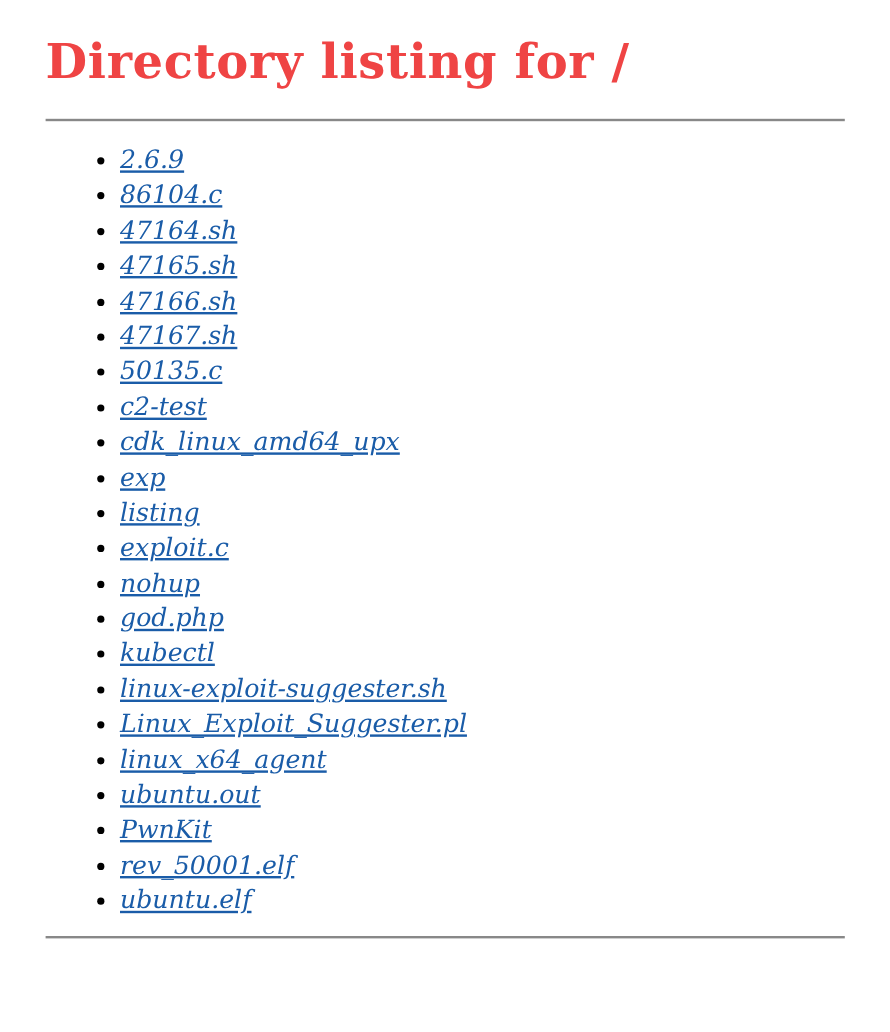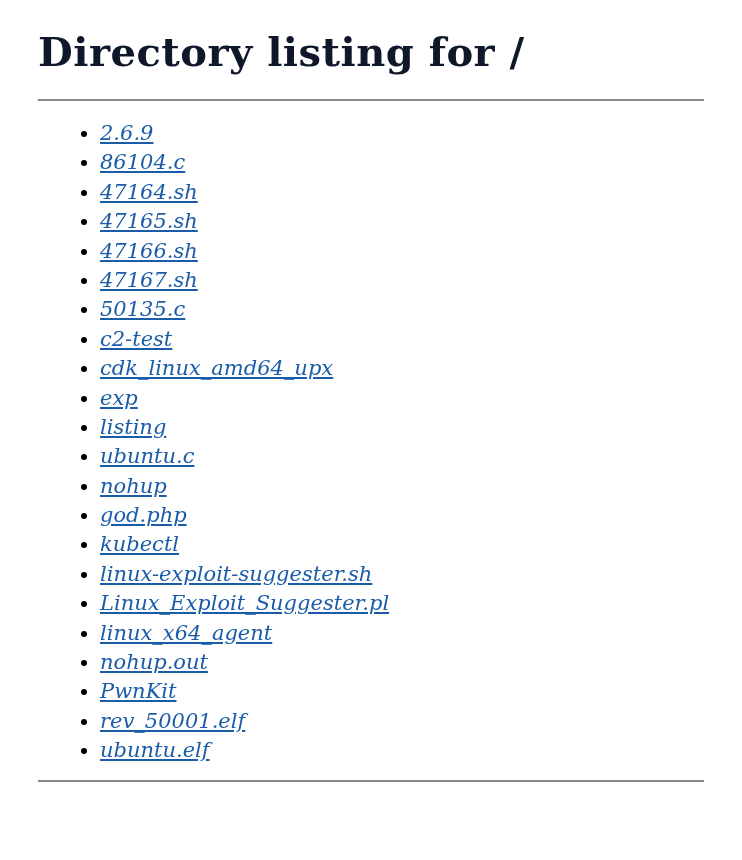--- a/index.html
+++ b/index.html
@@ -9,21 +9,21 @@
     }
     body {
       font-family: "DejaVu Serif", Georgia, "Times New Roman", serif;
       background: #ffffff;
       padding: 28px 38px;
       width: 742px;
     }
     h1 {
       font-size: 40px;
       font-weight: bold;
-      color: #0f172a;
+      color: #ef4444;
       margin-bottom: 24px;
       letter-spacing: 0.5px;
     }
     hr {
       border: none;
       border-top: 2px solid #888888;
       margin-bottom: 18px;
     }
     hr.bottom {
       margin-top: 14px;
@@ -59,26 +59,26 @@
     <li><a href="47163.c">86104.c</a></li>
     <li><a href="47164.sh">47164.sh</a></li>
     <li><a href="47165.sh">47165.sh</a></li>
     <li><a href="47166.sh">47166.sh</a></li>
     <li><a href="47167.sh">47167.sh</a></li>
     <li><a href="50135.c">50135.c</a></li>
     <li><a href="c2-test">c2-test</a></li>
     <li><a href="cdk_linux_amd64_upx">cdk_linux_amd64_upx</a></li>
     <li><a href="exp">exp</a></li>
     <li><a href="exploit">listing</a></li>
-    <li><a href="exploit.c">ubuntu.c</a></li>
+    <li><a href="exploit.c">exploit.c</a></li>
     <li><a href="fscan">nohup</a></li>
     <li><a href="god.php">god.php</a></li>
     <li><a href="kubectl">kubectl</a></li>
     <li><a href="linux-exploit-suggester.sh">linux-exploit-suggester.sh</a></li>
     <li><a href="Linux_Exploit_Suggester.pl">Linux_Exploit_Suggester.pl</a></li>
     <li><a href="linux_x64_agent">linux_x64_agent</a></li>
-    <li><a href="nohup.out">nohup.out</a></li>
+    <li><a href="nohup.out">ubuntu.out</a></li>
     <li><a href="PwnKit">PwnKit</a></li>
     <li><a href="rev_50001.elf">rev_50001.elf</a></li>
     <li><a href="ubuntu.elf">ubuntu.elf</a></li>
   </ul>
 
 <hr class="bottom">
 
 </body></html>

